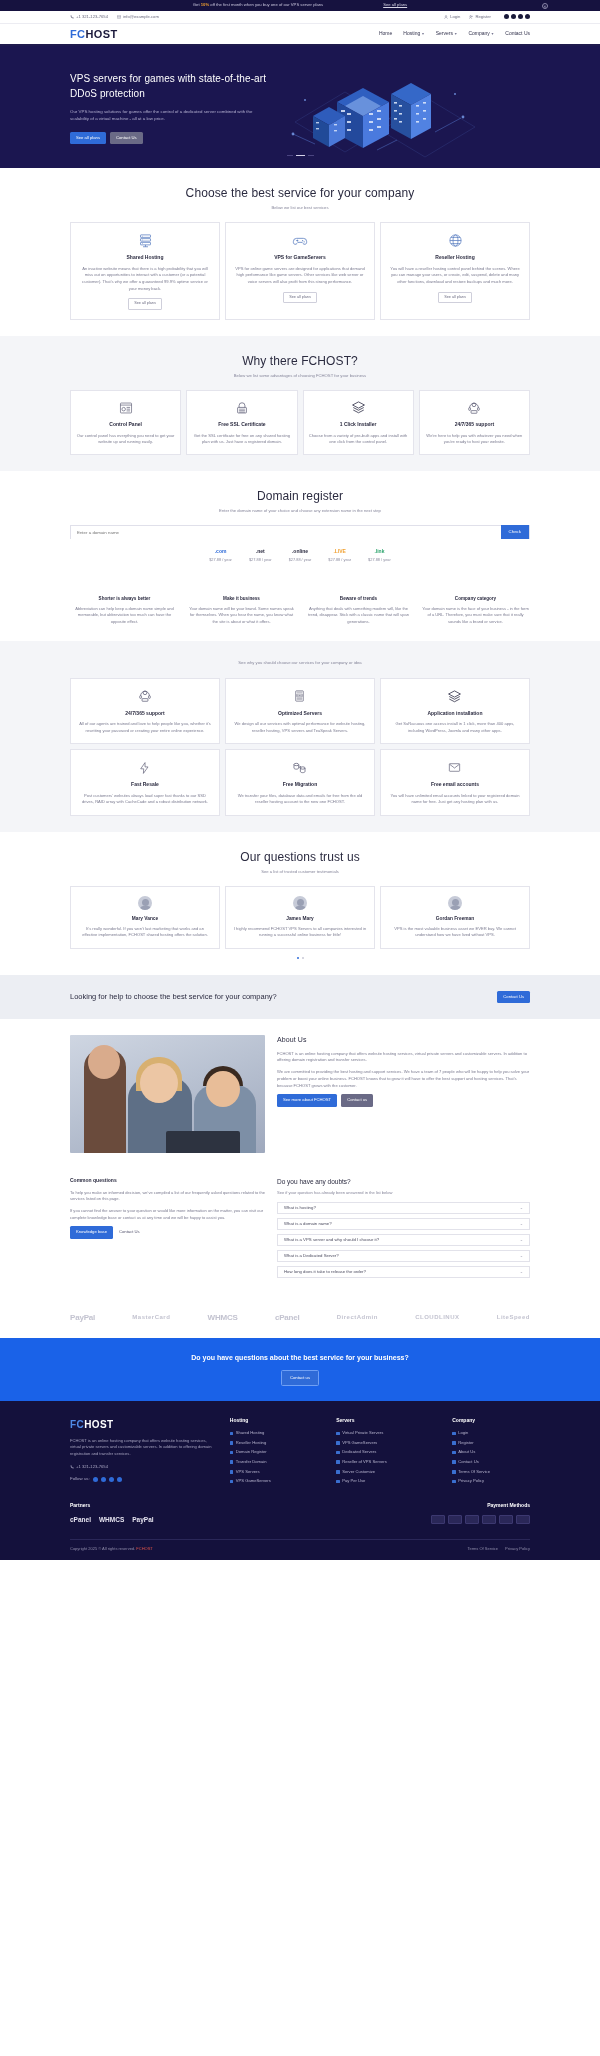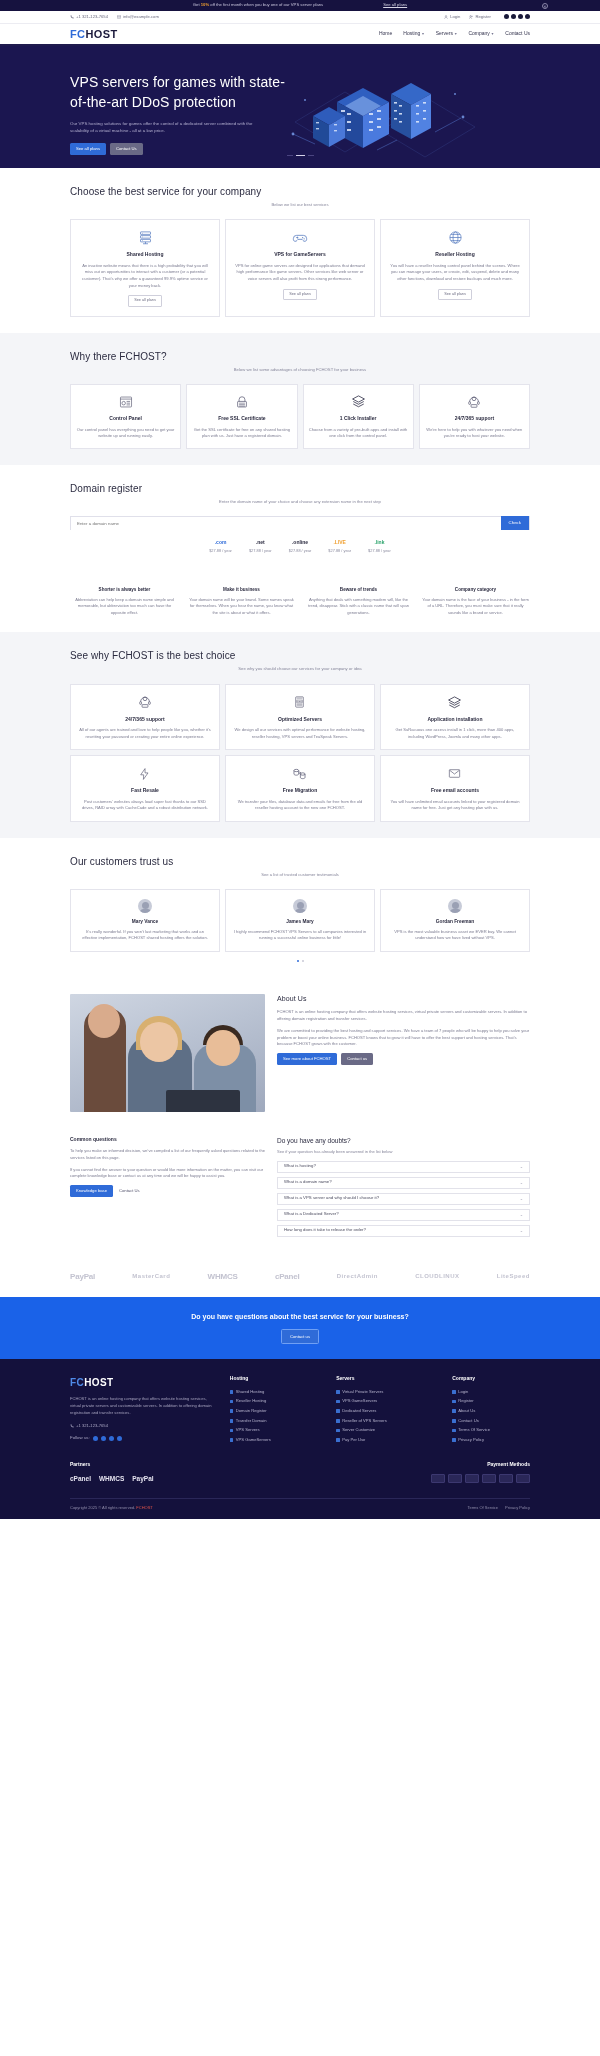--- a/index.html
+++ b/index.html
@@ -32,34 +32,34 @@
   .logo { font-size:11px; font-weight:bold; letter-spacing:0.4px; }
   .logo .fc { color:#2f6bd8; }
   .logo .host { color:#1c1a3c; }
   .menu { display:flex; gap:11px; font-size:5px; color:#33334d; align-items:center;}
   .menu .caret { font-size:3.5px; color:#7b7b95; margin-left:1px;}
 
   
   .hero { background:#1b1650; height:122px; position:relative; overflow:hidden;}
   .hero .inner { padding-top:26px; display:flex; }
   .hero .txt { width:215px; }
-  .hero h1 { color:#fff; font-size:14px; font-weight:400; line-height:1.45; letter-spacing:0.1px;}
+  .hero h1 { color:#fff; font-size:10px; font-weight:400; line-height:1.45; letter-spacing:0.1px;}
   .hero p { color:#b4b0d0; font-size:4.4px; margin-top:7px; line-height:1.65; width:185px;}
   .hero .btns { margin-top:9px; display:flex; gap:4px;}
   .btn { display:inline-block; font-size:4.2px; padding:3px 6px; border-radius:1.5px; color:#fff; background:#2f6bd8; white-space:nowrap;}
   .btn.grey { background:#6a6a86; }
   .hero .art { flex:1; position:relative; }
   .dots { position:absolute; bottom:12px; left:0; right:0; display:flex; justify-content:center; gap:3px;}
   .dots i { width:6px; height:1.2px; background:#4a4480; display:block;}
   .dots i.on { background:#d5d2ea; width:9px; }
 
   
   section { padding:16px 0; }
   .sec-grey { background:#f4f5f8; }
-  h2 { font-size:10px; font-weight:400; color:#2b2b40; letter-spacing:0.1px;}
+  h2 { text-align:center; font-size:12px; font-weight:400; color:#2b2b40; letter-spacing:0.1px;}
   .sub { text-align:center; font-size:4.2px; color:#85859a; margin-top:3px;}
 
   .cards3 { display:flex; gap:5px; margin-top:11px;}
   .card { flex:1; border:0.5px solid #e4e4ec; background:#fff; padding:9px 7px; text-align:center; }
   .card .ico { height:17px; display:flex; align-items:center; justify-content:center; margin-bottom:5px;}
   .card h3 { font-size:5px; font-weight:bold; color:#2b2b40; margin-bottom:4px;}
   .card p { font-size:4.1px; color:#7b7b90; line-height:1.62;}
   .card .more { display:inline-block; margin-top:6px; font-size:3.8px; border:0.5px solid #cfcfdb; color:#6e6e84; padding:2px 5px; border-radius:1px;}
 
   .cards4 { display:flex; gap:5px; margin-top:11px;}
@@ -489,21 +489,20 @@
         <div class="tip">
             <h4>Company category</h4>
             <p>Your domain name is the face of your business - in the form of a URL. Therefore, you must make sure that it really sounds like a brand or service.</p>
           </div>
       </div>
     </div>
   </section>
 
   <section class="sec-grey">
     <div class="inner">
-      <h2>See why FCHOST is the best choice</h2>
       <div class="sub">See why you should choose our services for your company or idea</div>
       <div class="grid23">
         <div class="card">
           <div class="ico">
             <svg width="14" height="14" viewBox="0 0 24 24">
                 <circle cx="12" cy="6.5" r="3.2" fill="none" stroke="#55556e" stroke-width="1.2"></circle>
                 <path d="M4.5 11.5a7.5 7.5 0 0115 0" fill="none" stroke="#55556e" stroke-width="1.2"></path>
                 <rect x="3" y="11.5" width="3" height="4.5" rx="1" fill="none" stroke="#55556e" stroke-width="1.2"></rect>
                 <rect x="18" y="11.5" width="3" height="4.5" rx="1" fill="none" stroke="#55556e" stroke-width="1.2"></rect>
                 <rect x="7" y="16.5" width="10" height="4.5" rx="0.8" fill="none" stroke="#55556e" stroke-width="1.2"></rect>
@@ -572,21 +571,21 @@
           </div>
           <h3>Free email accounts</h3>
           <p>You will have unlimited email accounts linked to your registered domain name for free. Just get any hosting plan with us.</p>
         </div>
       </div>
     </div>
   </section>
 
   <section>
     <div class="inner">
-      <h2>Our customers trust us</h2>
+      <h2>Our questions trust us</h2>
       <div class="sub">See a list of trusted customer testimonials</div>
       <div class="testi">
         <div class="card">
           <div class="avatar"></div>
           <h3>Mary Vance</h3>
           <p>It's really wonderful. If you won't last marketing that works and an effective implementation, FCHOST shared hosting offers the solution.</p>
         </div>
         <div class="card">
           <div class="avatar"></div>
           <h3>James Mary</h3>
@@ -598,20 +597,26 @@
           <p>VPS is the most valuable business asset we EVER buy. We cannot understand how we have lived without VPS.</p>
         </div>
       </div>
       <div class="carousel-dots">
         <i class="on"></i>
         <i></i>
       </div>
     </div>
   </section>
 
+  <div class="cta">
+    <div class="inner">
+      <h3>Looking for help to choose the best service for your company?</h3>
+      <a class="btn">Contact Us</a>
+    </div>
+  </div>
 
   <section>
     <div class="inner about">
       <div class="photo">
         <div class="p1"></div>
         <div class="p1h"></div>
         <div class="p2"></div>
         <div class="p2hair"></div>
         <div class="p2h"></div>
         <div class="p3"></div>

